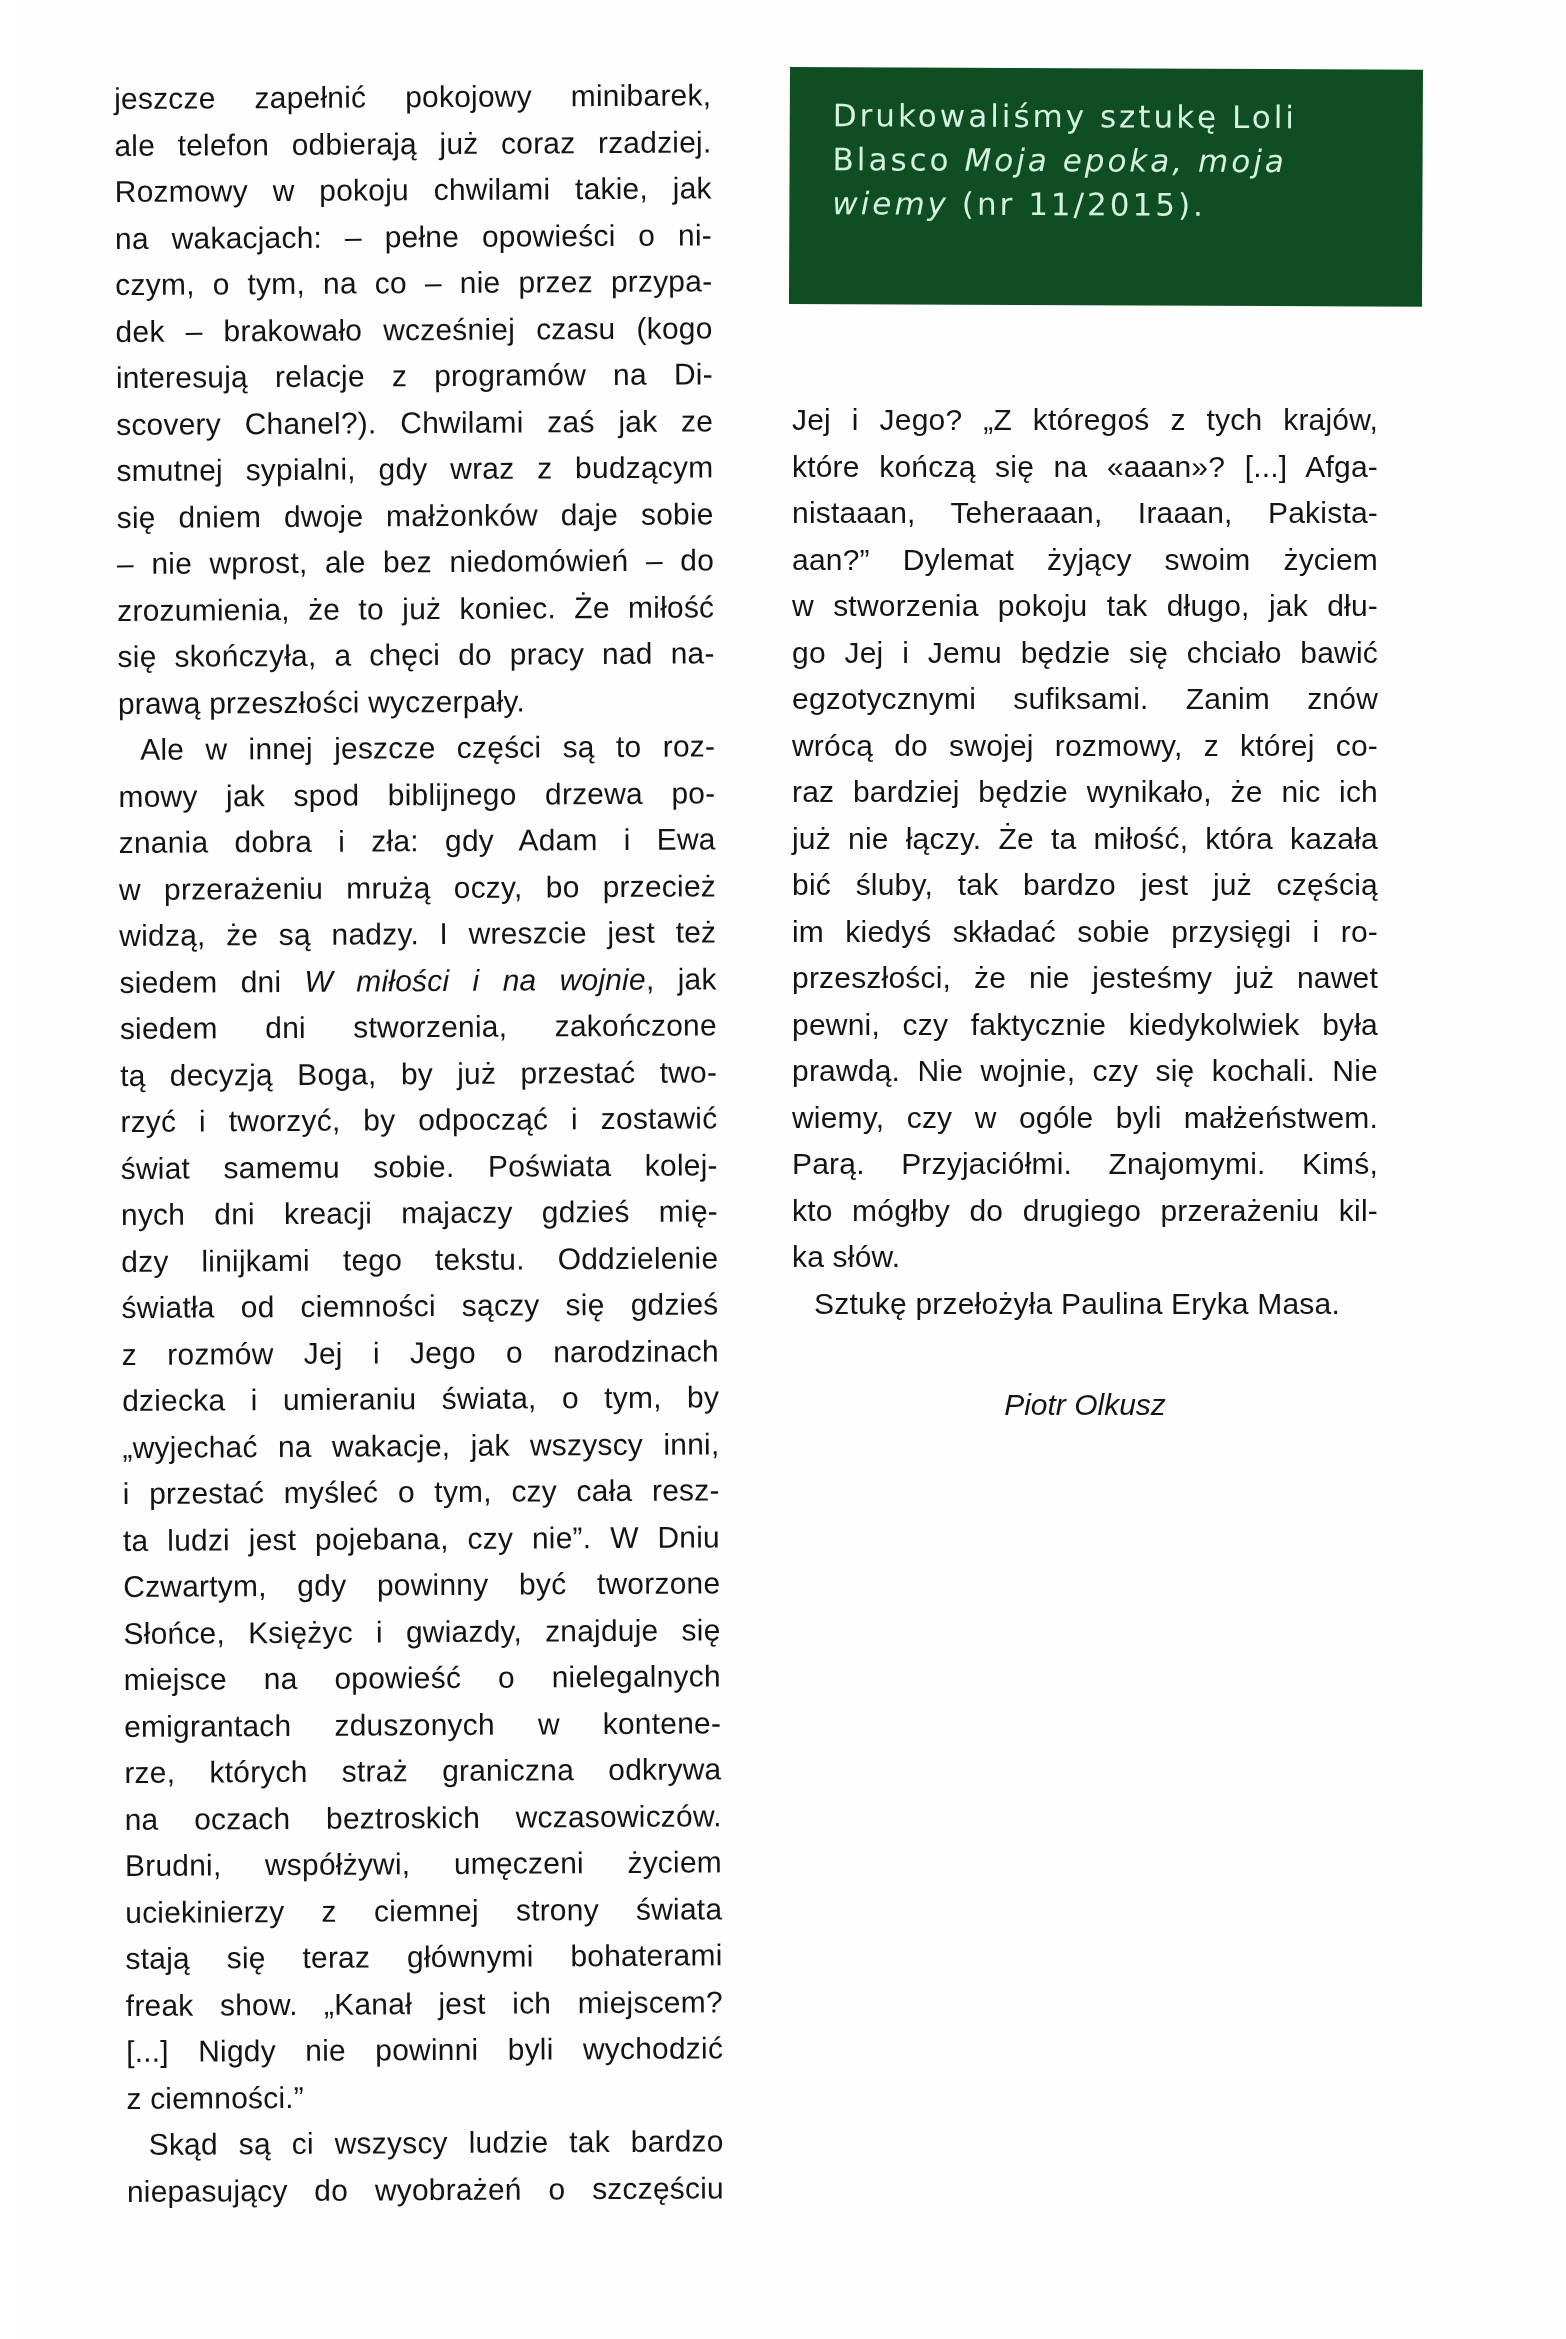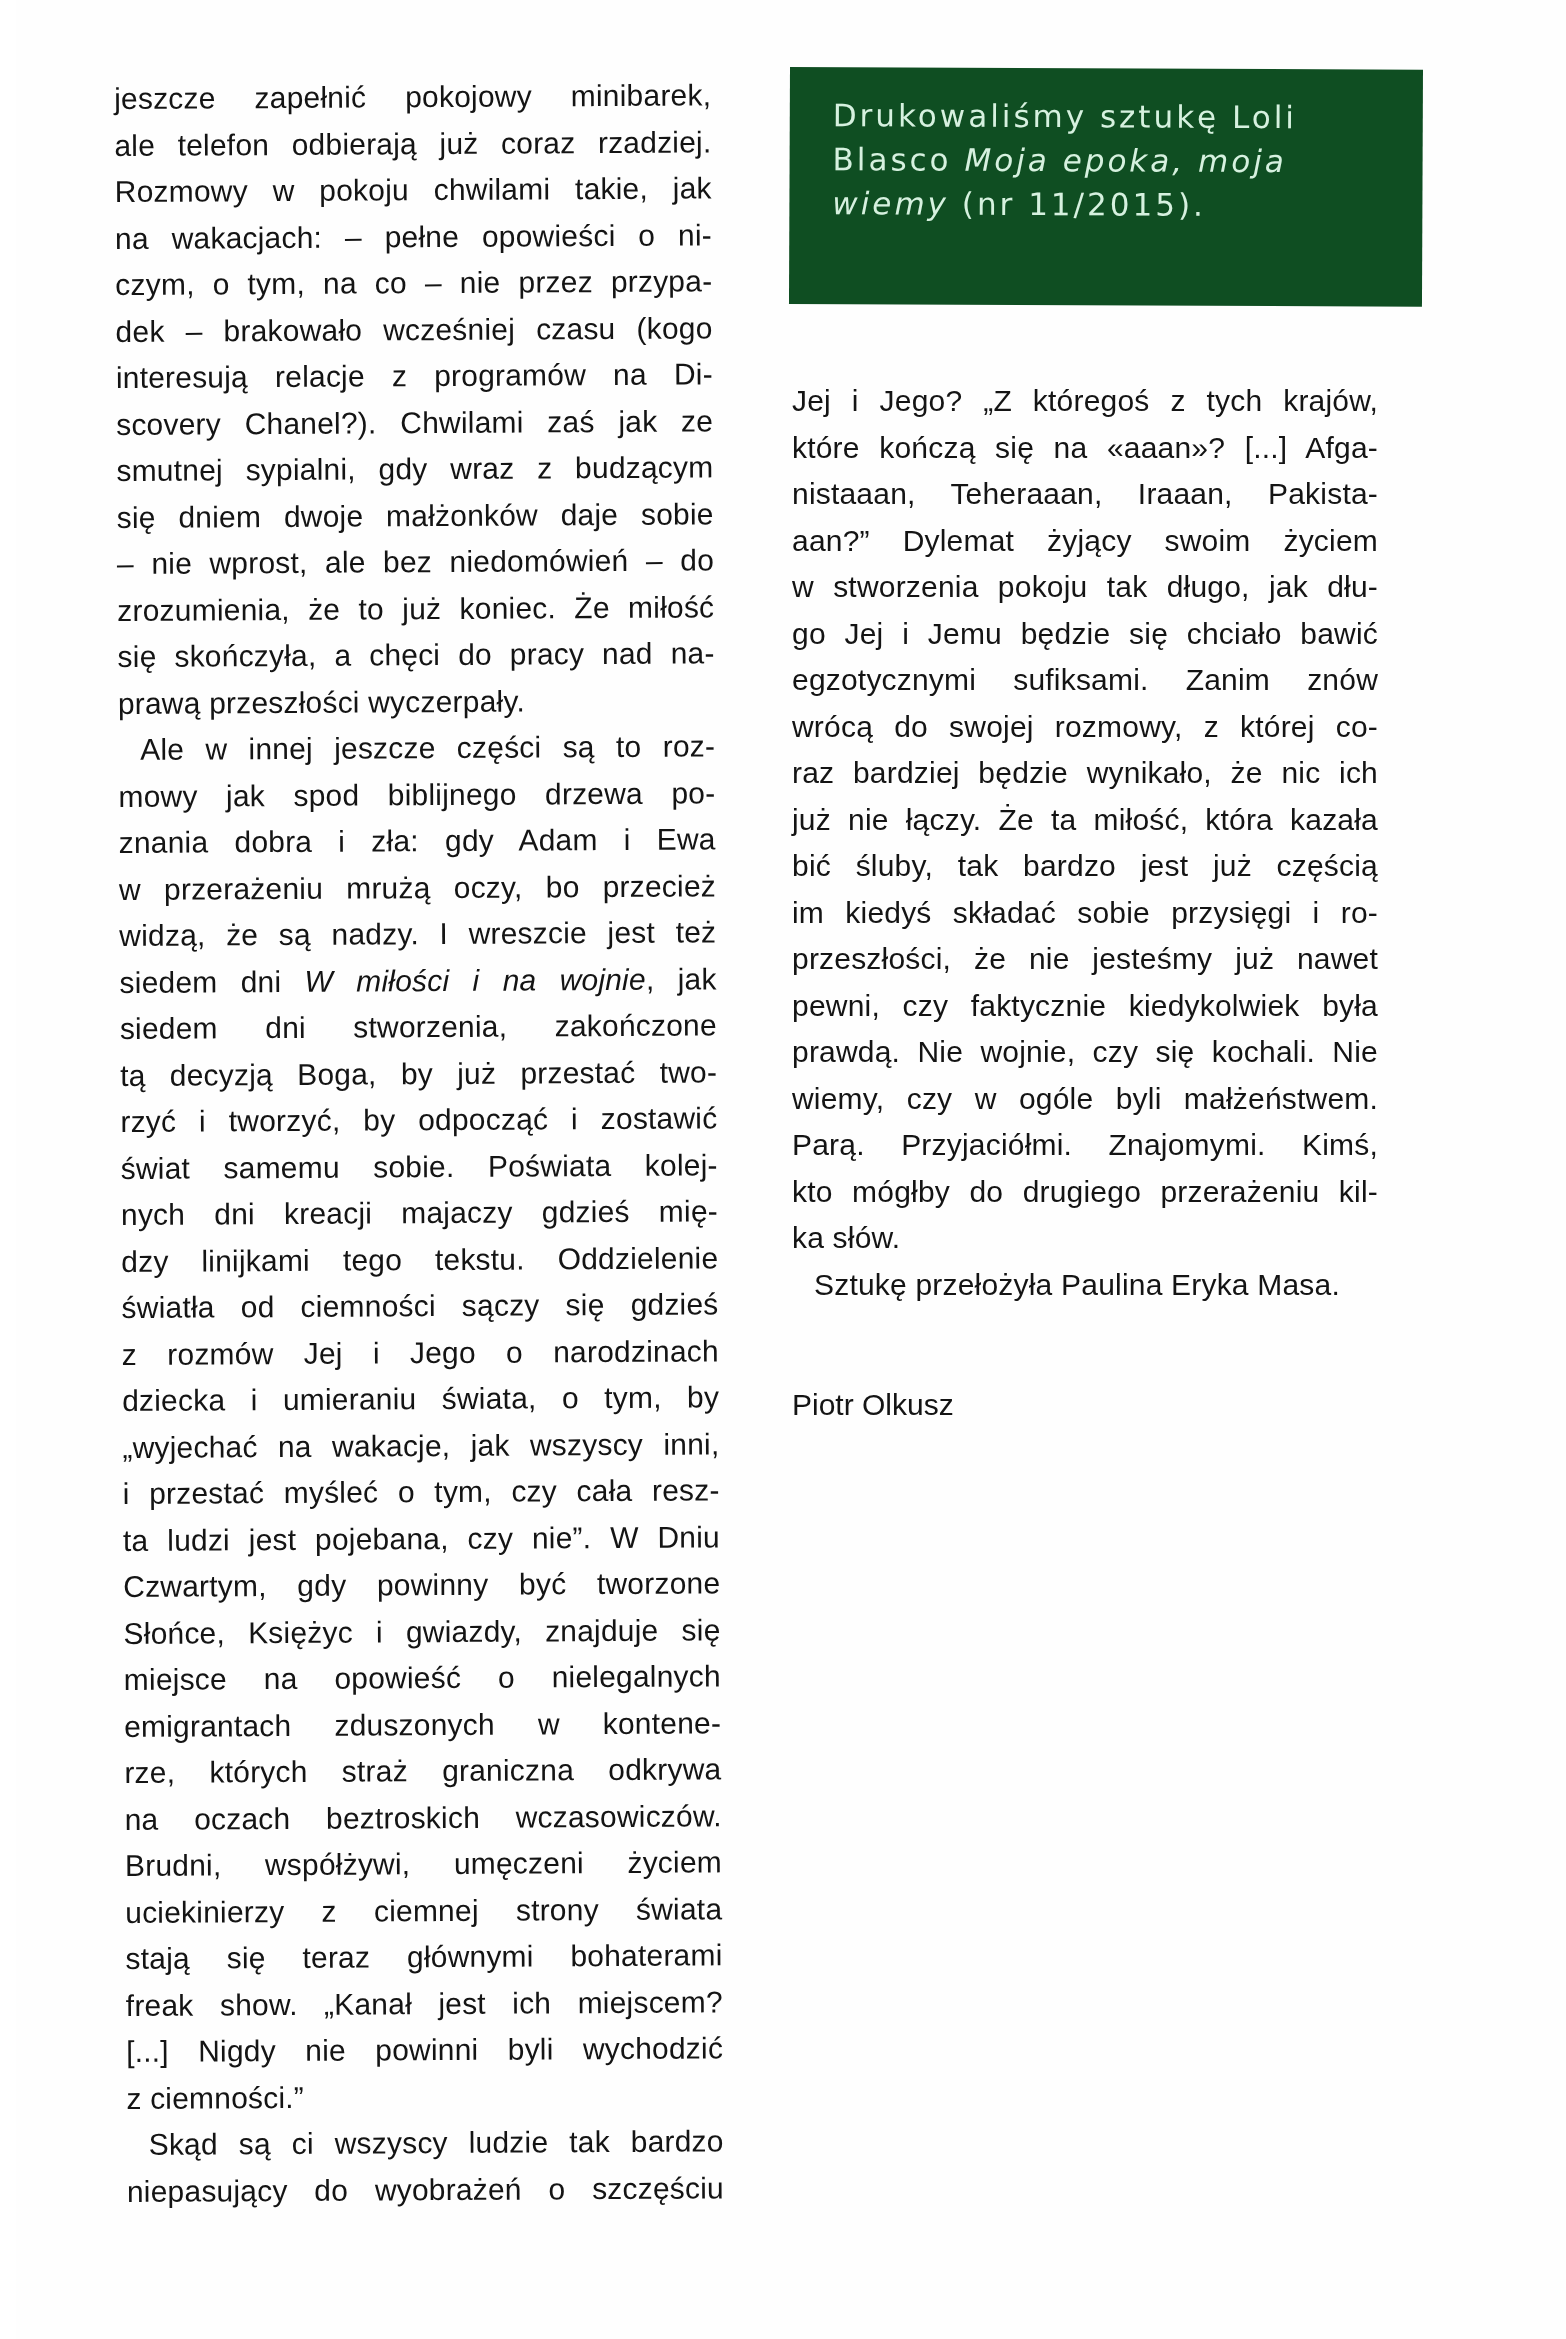--- a/index.html
+++ b/index.html
@@ -43,21 +43,21 @@
   }
   #left-column {
     left: 98px;
     top: 76px;
     width: 597px;
     transform: rotate(-0.35deg);
     transform-origin: 0 0;
   }
   #right-column {
     left: 776px;
-    top: 378px;
+    top: 397px;
     width: 586px;
   }
   .it { font-style: italic; }
   .note-box {
     position: absolute;
     left: 774px;
     top: 67px;
     width: 633px;
     height: 237px;
     background: #0f4e22;
@@ -73,21 +73,22 @@
     font-size: 31px;
     line-height: 44px;
     letter-spacing: 3px;
     white-space: nowrap;
   }
   .signature {
     position: absolute;
     left: 776px;
     width: 586px;
     top: 1382px;
-    text-align: left;
+    text-align: center;
+    font-style: italic;
     font-size: 30px;
     line-height: 46.5px;
   }
 </style>
 </head>
 <body>
 
 <div class="page">
 
   <div class="note-box" id="note-box">

